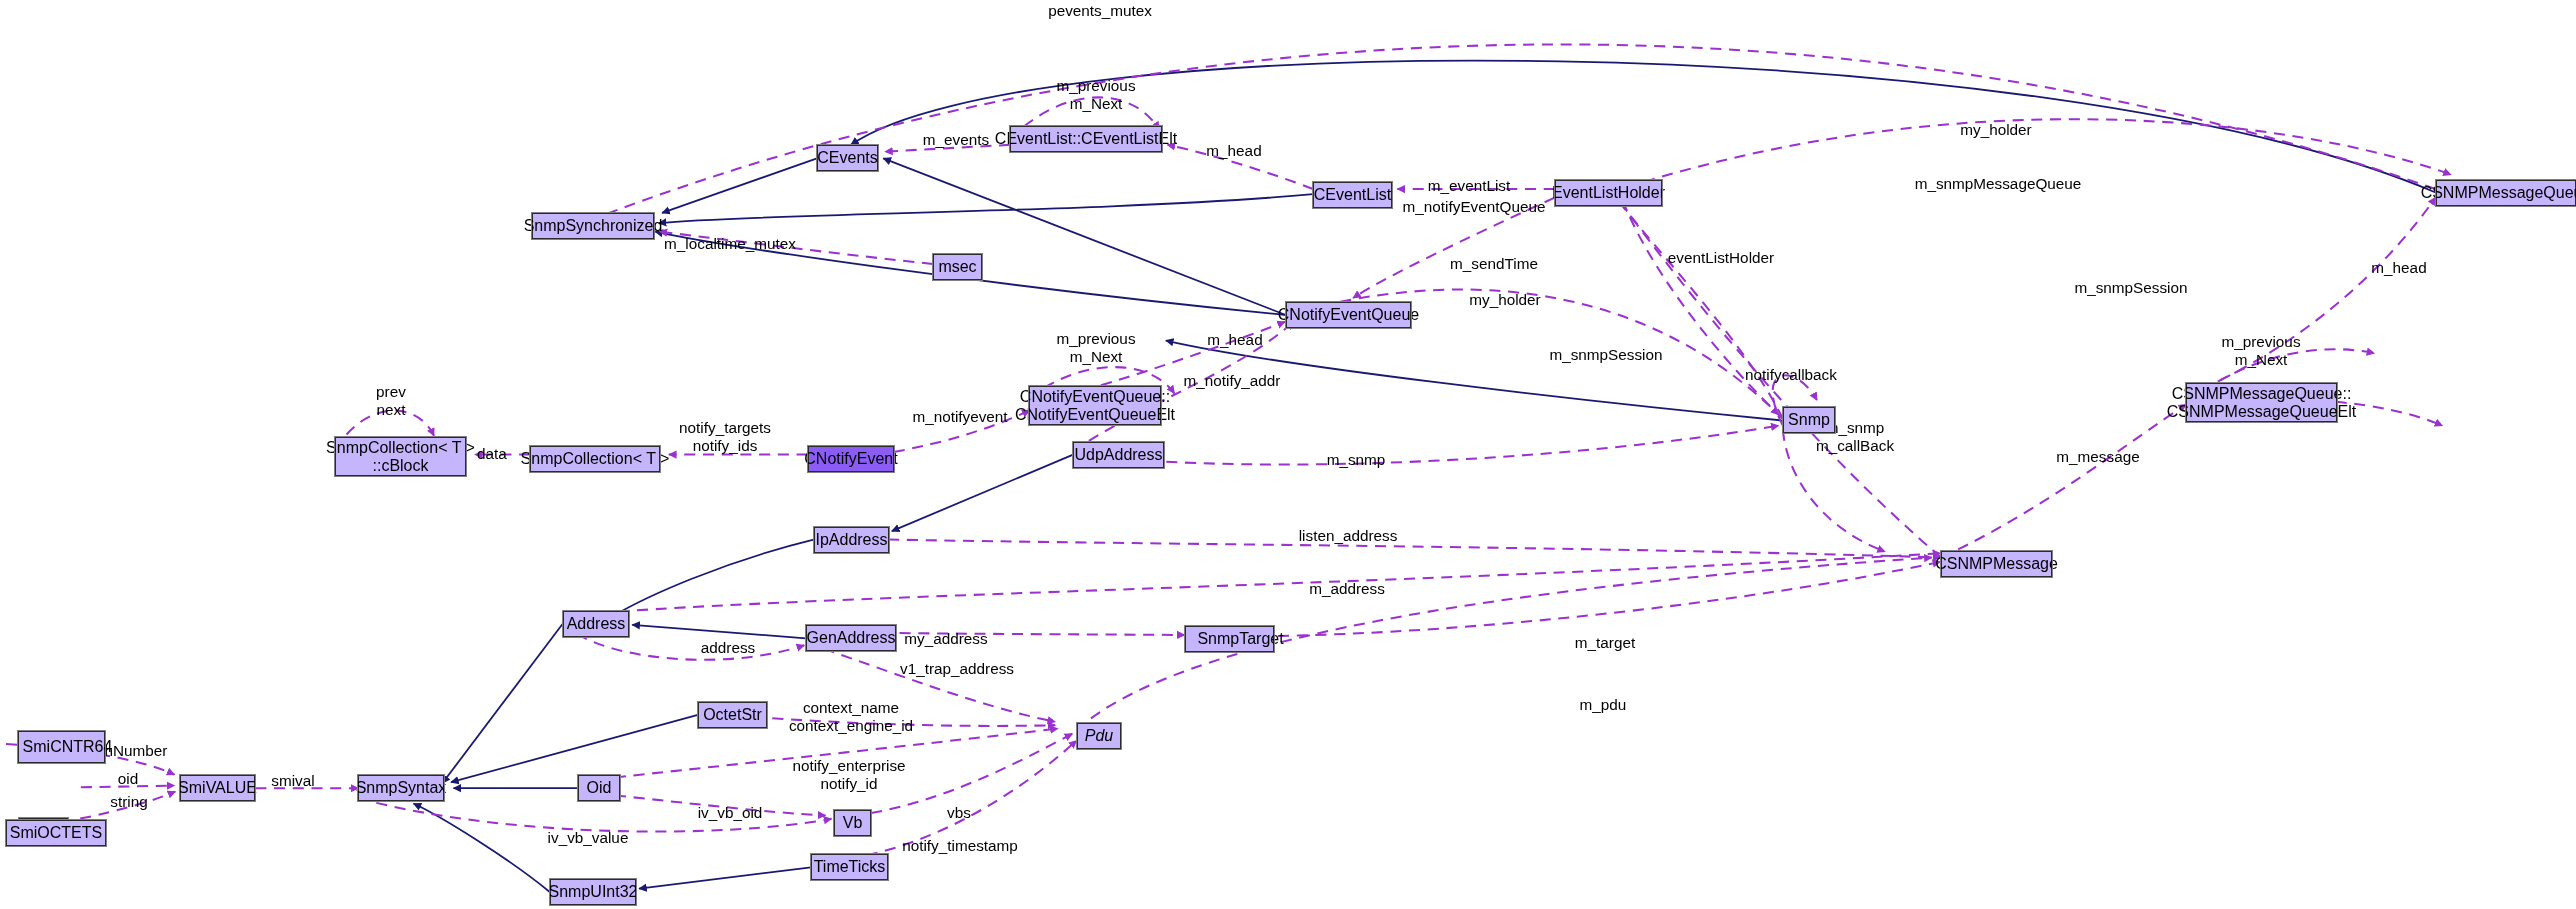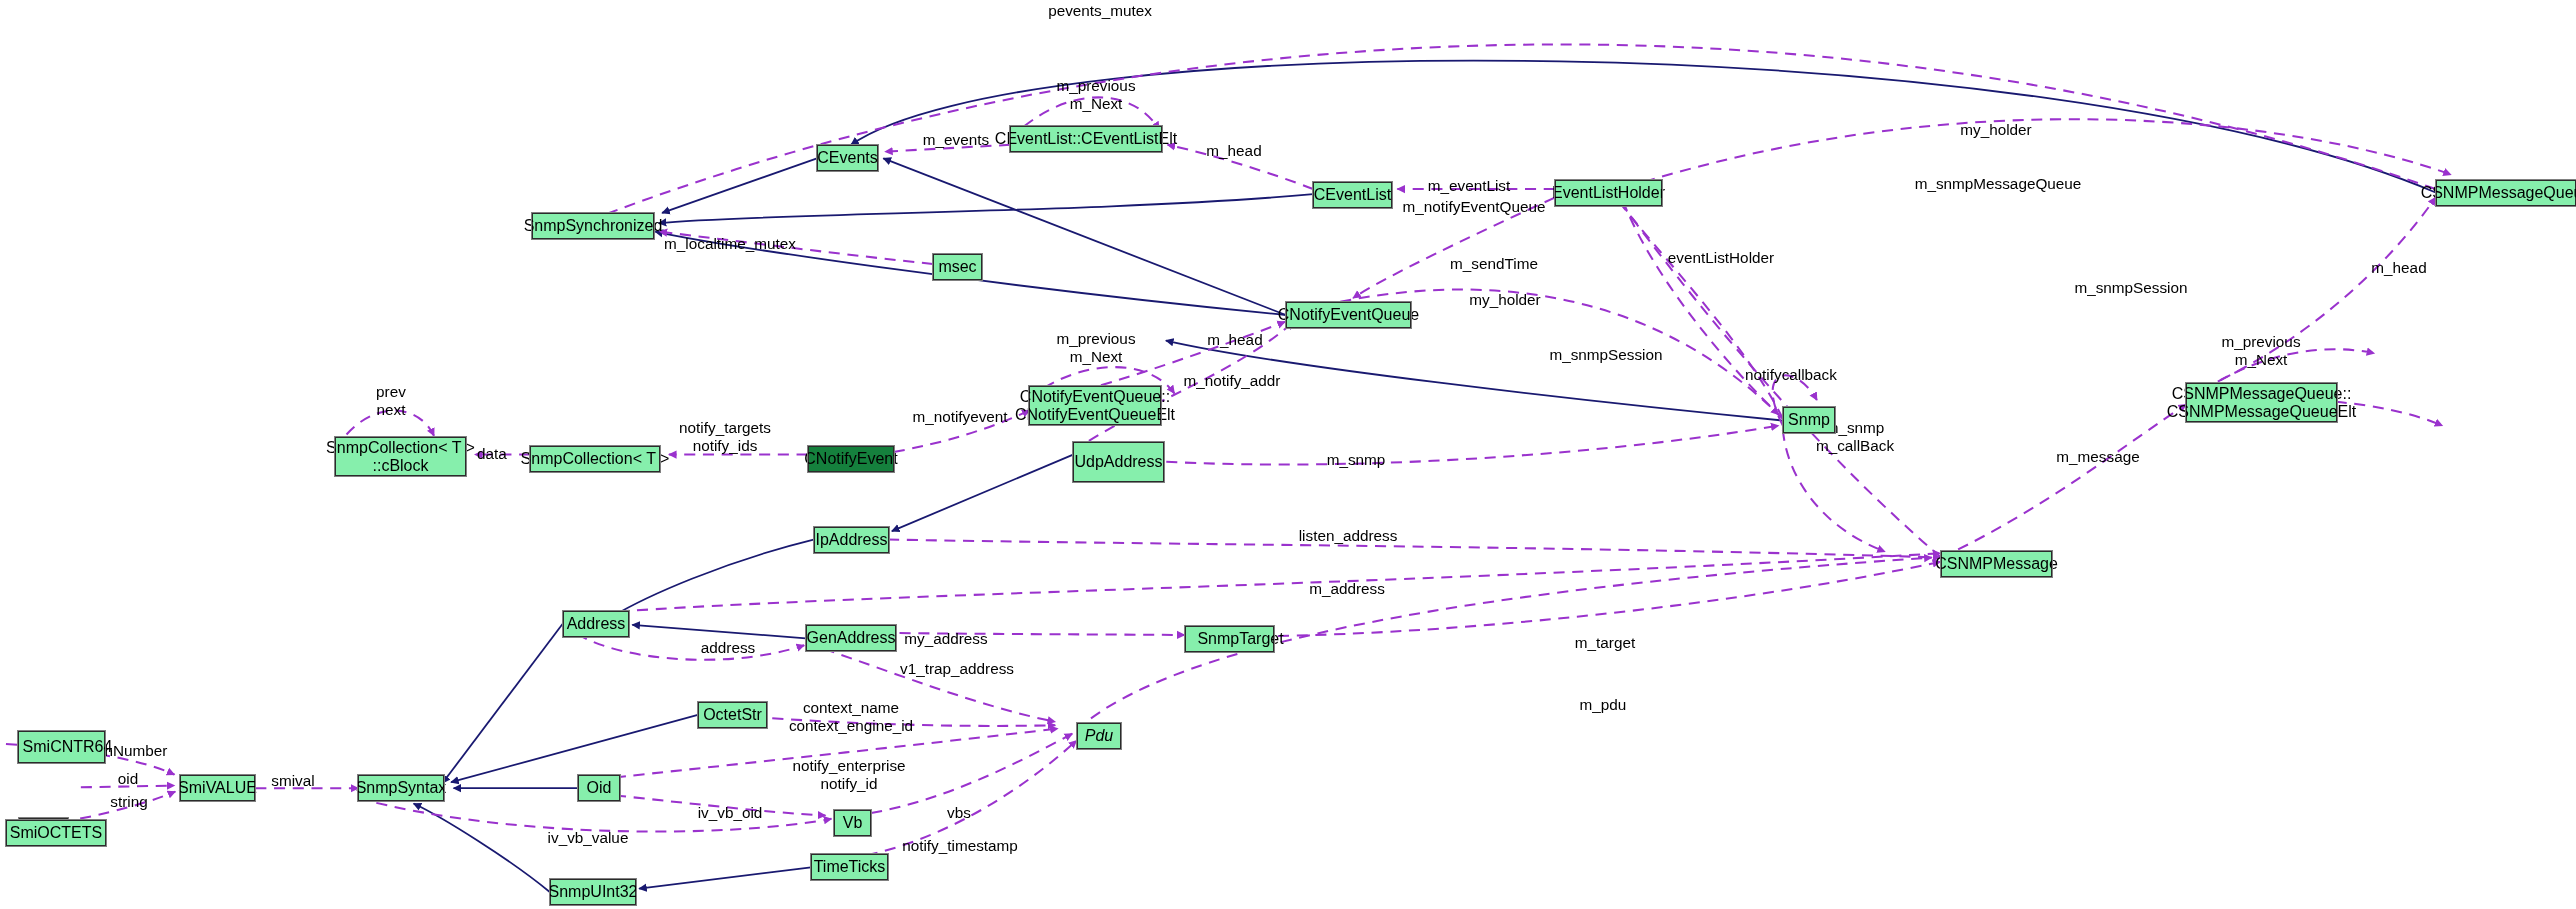--- a/index.html
+++ b/index.html
@@ -10,33 +10,33 @@
     background:#ffffff;
     font-family:"Liberation Sans","DejaVu Sans",sans-serif;
     overflow:hidden;
   }
   #edges{position:absolute;left:0;top:0;width:2576px;height:910px;}
   .node{
     position:absolute;
     box-sizing:border-box;
     border:0.9px solid #2b2b2b;
     outline:0.9px solid #808080;
-    background:#86efac;
+    background:#c4b5fd;
     color:#000000;
     display:flex;
     align-items:center;
     justify-content:center;
     text-align:center;
     line-height:1.12;
     font-size:16px;
     letter-spacing:0px;
     white-space:pre;
     z-index:5;
   }
-  .node.focus{background:#15803d;}
+  .node.focus{background:#8b5cf6;}
   .elabel{
     position:absolute;
     font-size:15.3px;
     color:#000000;
     white-space:pre;
     text-align:center;
     line-height:1.15;
     z-index:4;
     transform:translate(-50%,-50%);
   }
@@ -132,21 +132,21 @@
       <div class="node" style="left: 1286px; top: 302px; width: 125px; height: 26px;">CNotifyEventQueue</div>
       <div class="node" style="left: 1029px; top: 386px; width: 132px; height: 39px;">CNotifyEventQueue::
 CNotifyEventQueueElt</div>
       <div class="node" style="left: 2186px; top: 383px; width: 151px; height: 39px;">CSNMPMessageQueue::
 CSNMPMessageQueueElt</div>
       <div class="node" style="left: 1783px; top: 407px; width: 52px; height: 26px;">Snmp</div>
       <div class="node" style="left: 335px; top: 437px; width: 131px; height: 39px;">SnmpCollection&lt; T &gt;
 ::cBlock</div>
       <div class="node" style="left: 530px; top: 446px; width: 130px; height: 26px;">SnmpCollection&lt; T &gt;</div>
       <div class="node focus" style="left: 808px; top: 446px; width: 86px; height: 26px;">CNotifyEvent</div>
-      <div class="node" style="left: 1073px; top: 442px; width: 91px; height: 40px;">UdpAddress</div>
+      <div class="node" style="left: 1073px; top: 442px; width: 91px; height: 26px;">UdpAddress</div>
       <div class="node" style="left: 1941px; top: 551px; width: 111px; height: 26px;">CSNMPMessage</div>
       <div class="node" style="left: 814px; top: 527px; width: 75px; height: 26px;">IpAddress</div>
       <div class="node" style="left: 563px; top: 611px; width: 66px; height: 26px;">Address</div>
       <div class="node" style="left: 806px; top: 625px; width: 90px; height: 26px;">GenAddress</div>
       <div class="node" style="left: 1185px; top: 626px; width: 89px; height: 26px; padding-left: 22px;">SnmpTarget</div>
       <div class="node" style="left: 698px; top: 702px; width: 69px; height: 26px;">OctetStr</div>
       <div class="node" style="left: 1077px; top: 723px; width: 44px; height: 26px; font-style: italic;">Pdu</div>
       <div class="node" style="left: 18px; top: 731px; width: 87px; height: 32px; padding-left: 12px;">SmiCNTR64</div>
       <div class="node" style="left: 19px; top: 818px; width: 49px; height: 26px; text-align: center;">SmiOID</div>
       <div class="node" style="left: 6px; top: 820px; width: 100px; height: 26px;">SmiOCTETS</div>

